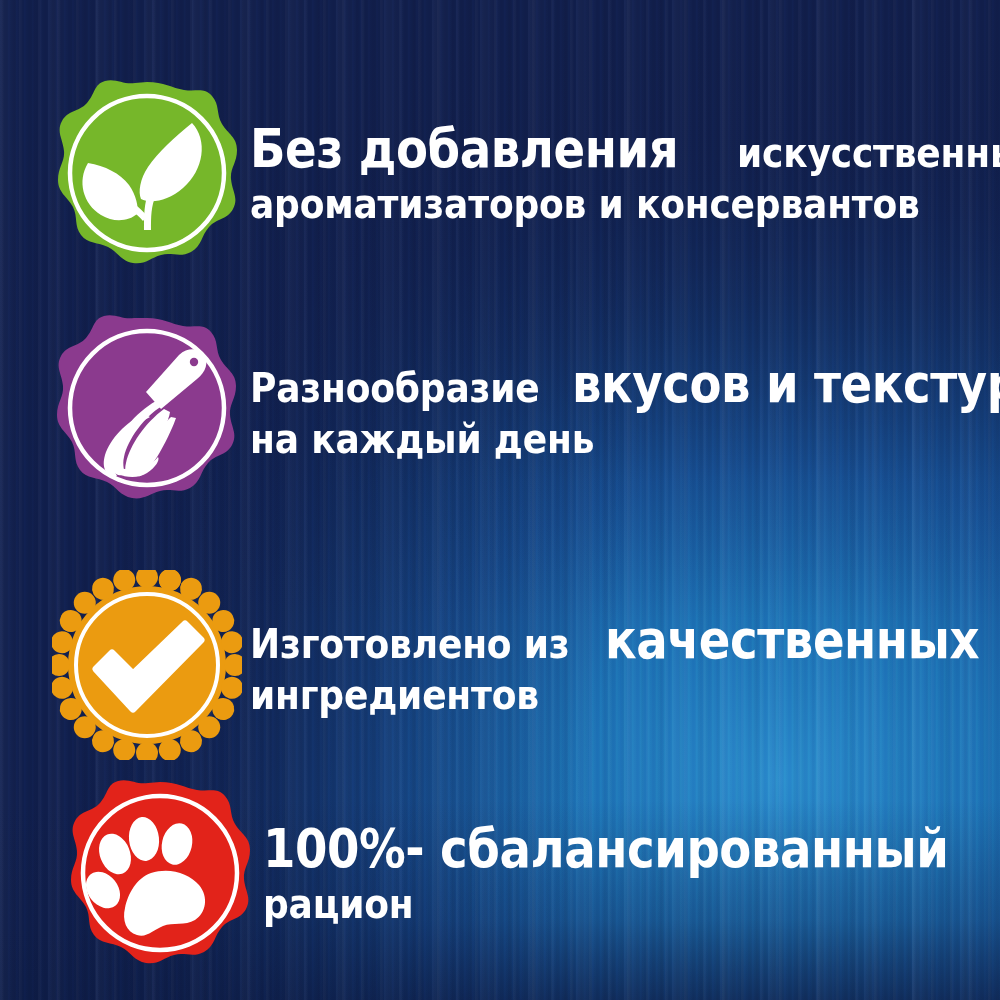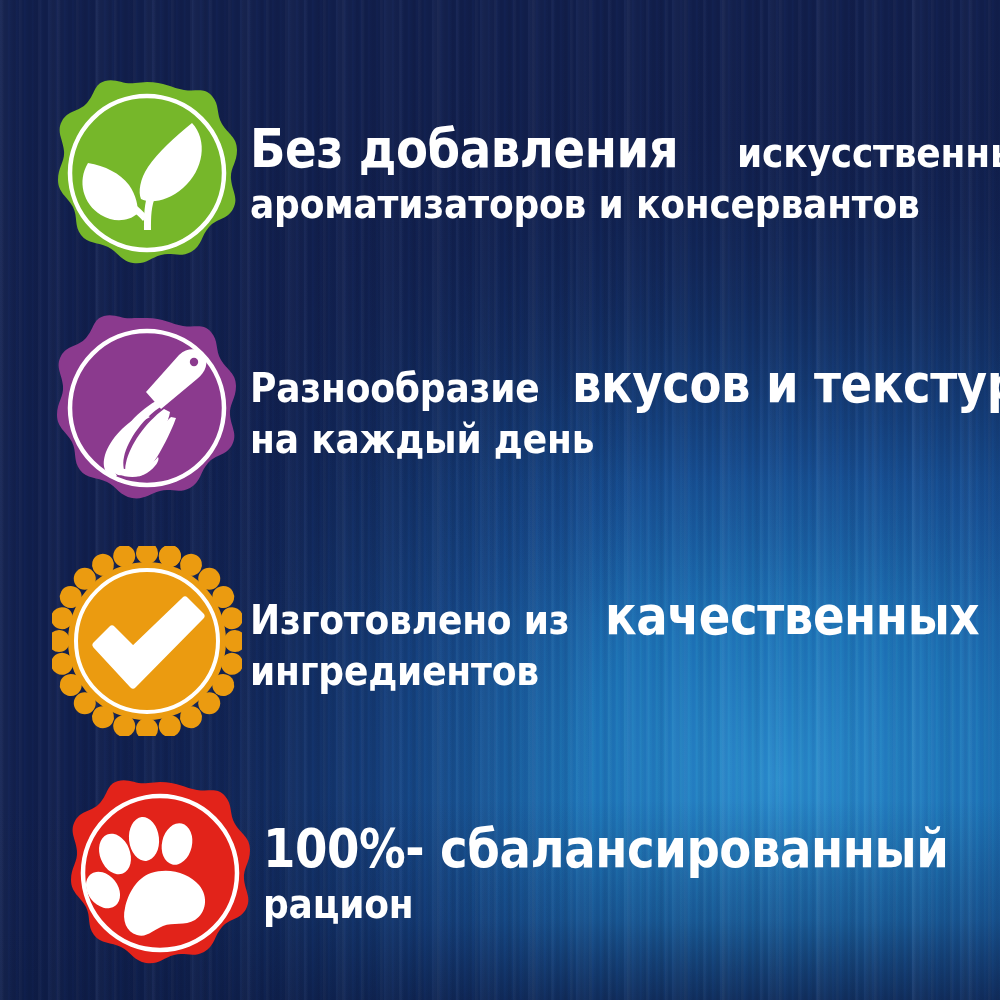--- a/index.html
+++ b/index.html
@@ -89,21 +89,21 @@
   }
   .row {
     position: absolute;
     left: 0;
     width: 1000px;
     display: flex;
     align-items: center;
   }
   .row-1 { top: 78px;  height: 190px; }
   .row-2 { top: 313px; height: 190px; }
-  .row-3 { top: 543px; height: 195px; }
+  .row-3 { top: 567px; height: 195px; }
   .row-4 { top: 778px; height: 190px; margin-left: 13px; }
 
   .icon-wrap {
     position: relative;
     width: 190px;
     height: 190px;
     margin-left: 52px;
     flex: 0 0 auto;
   }
   .icon-wrap svg { display: block; }

